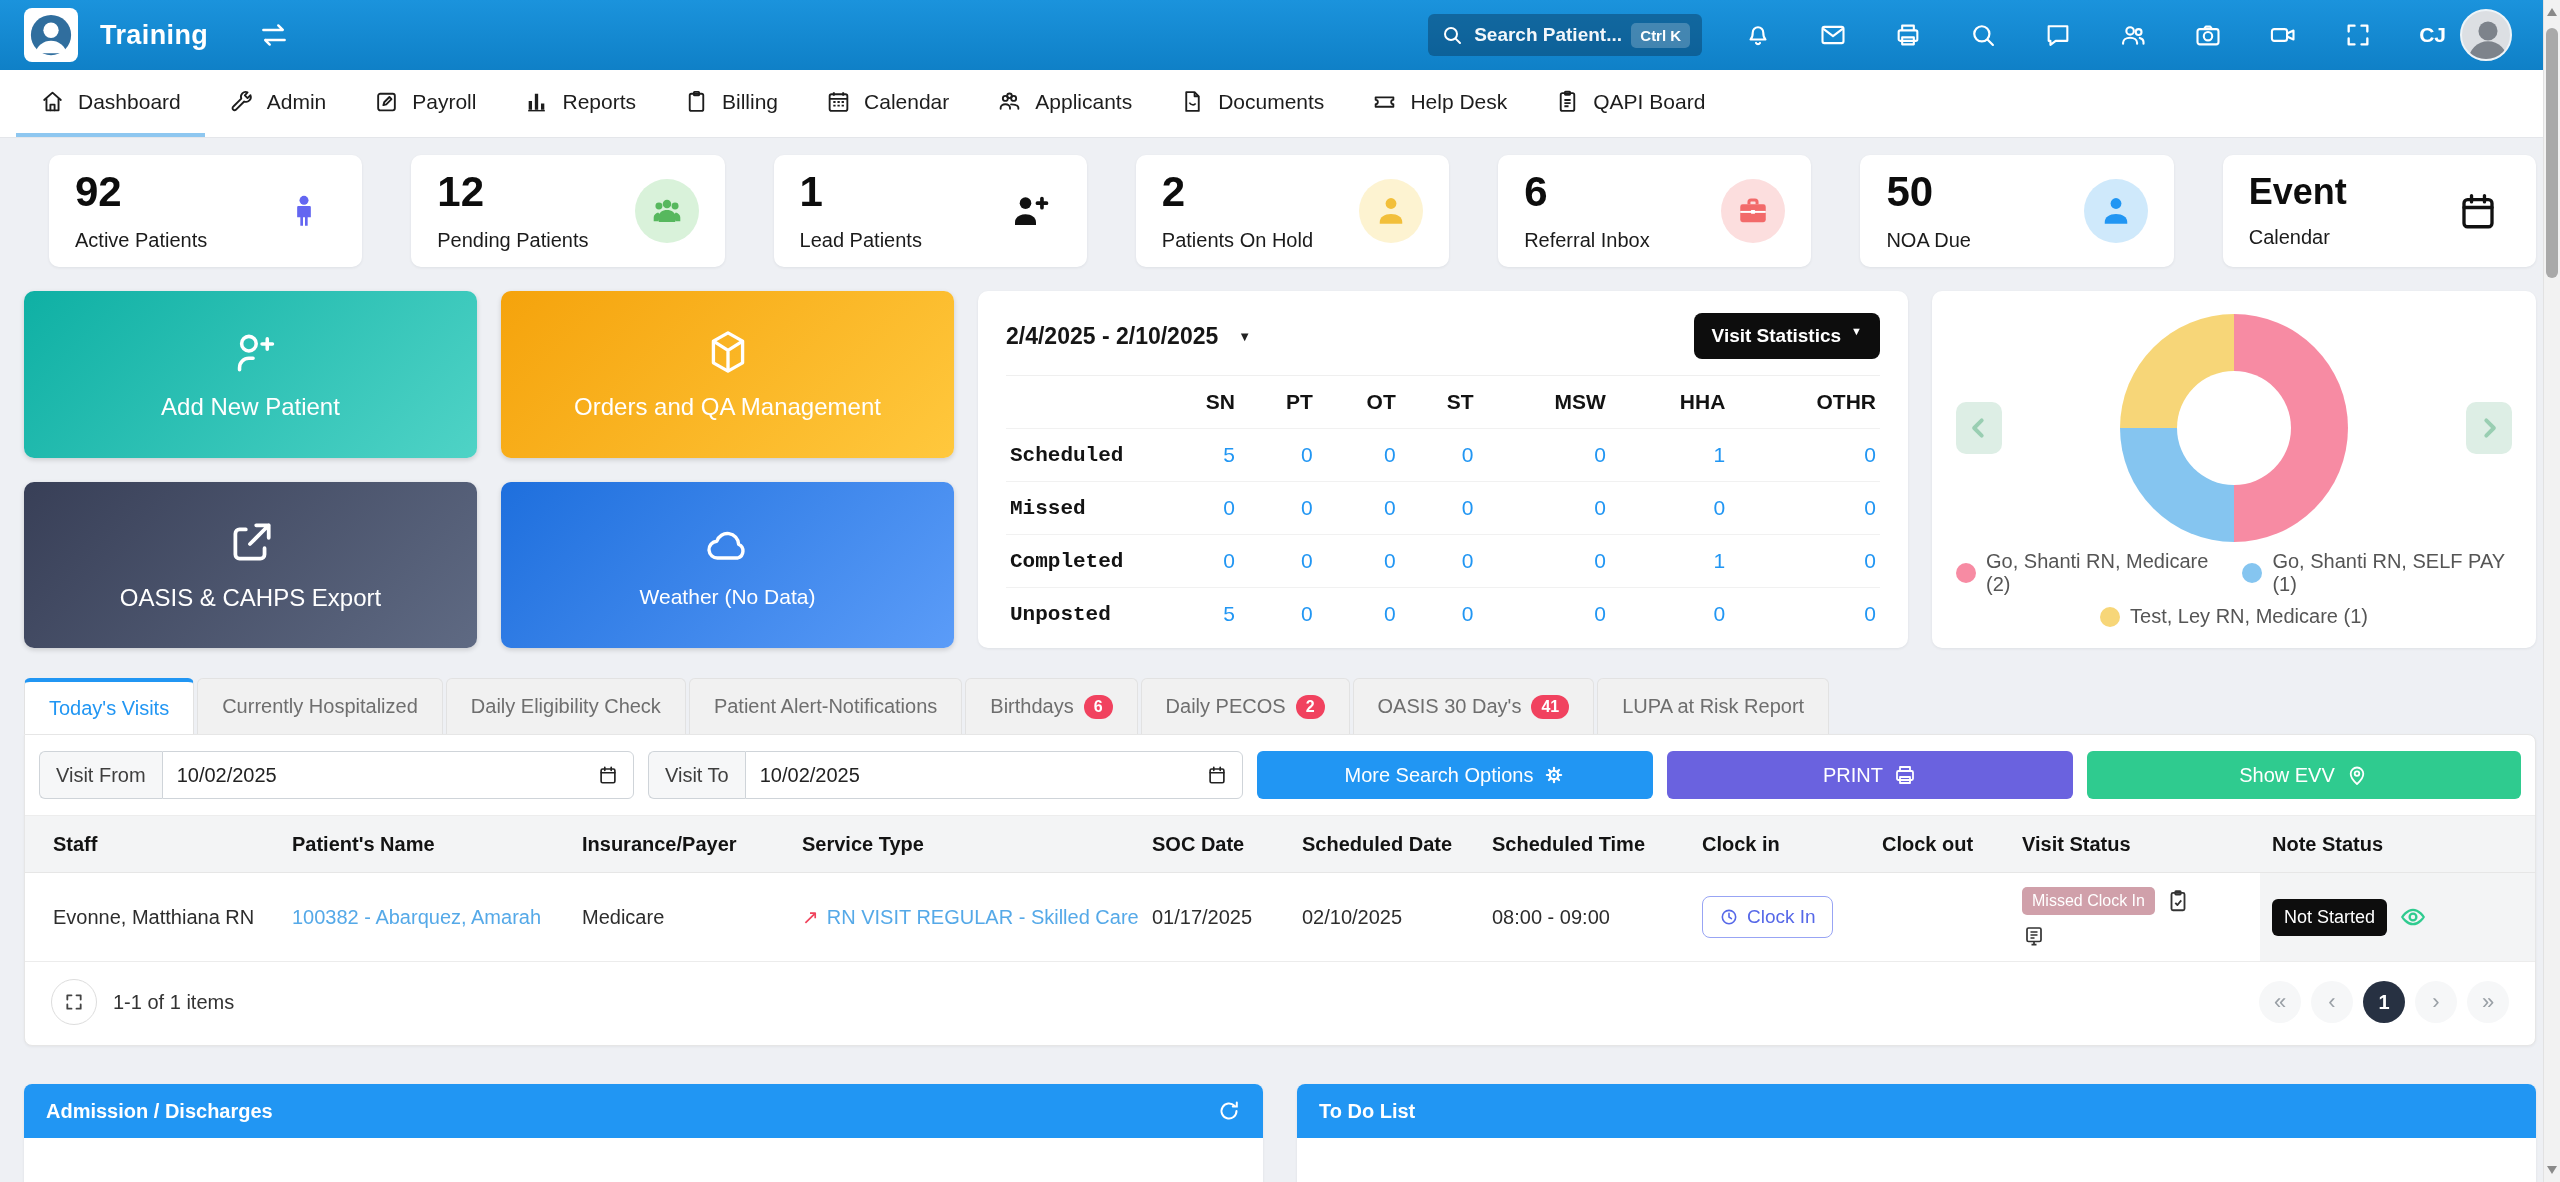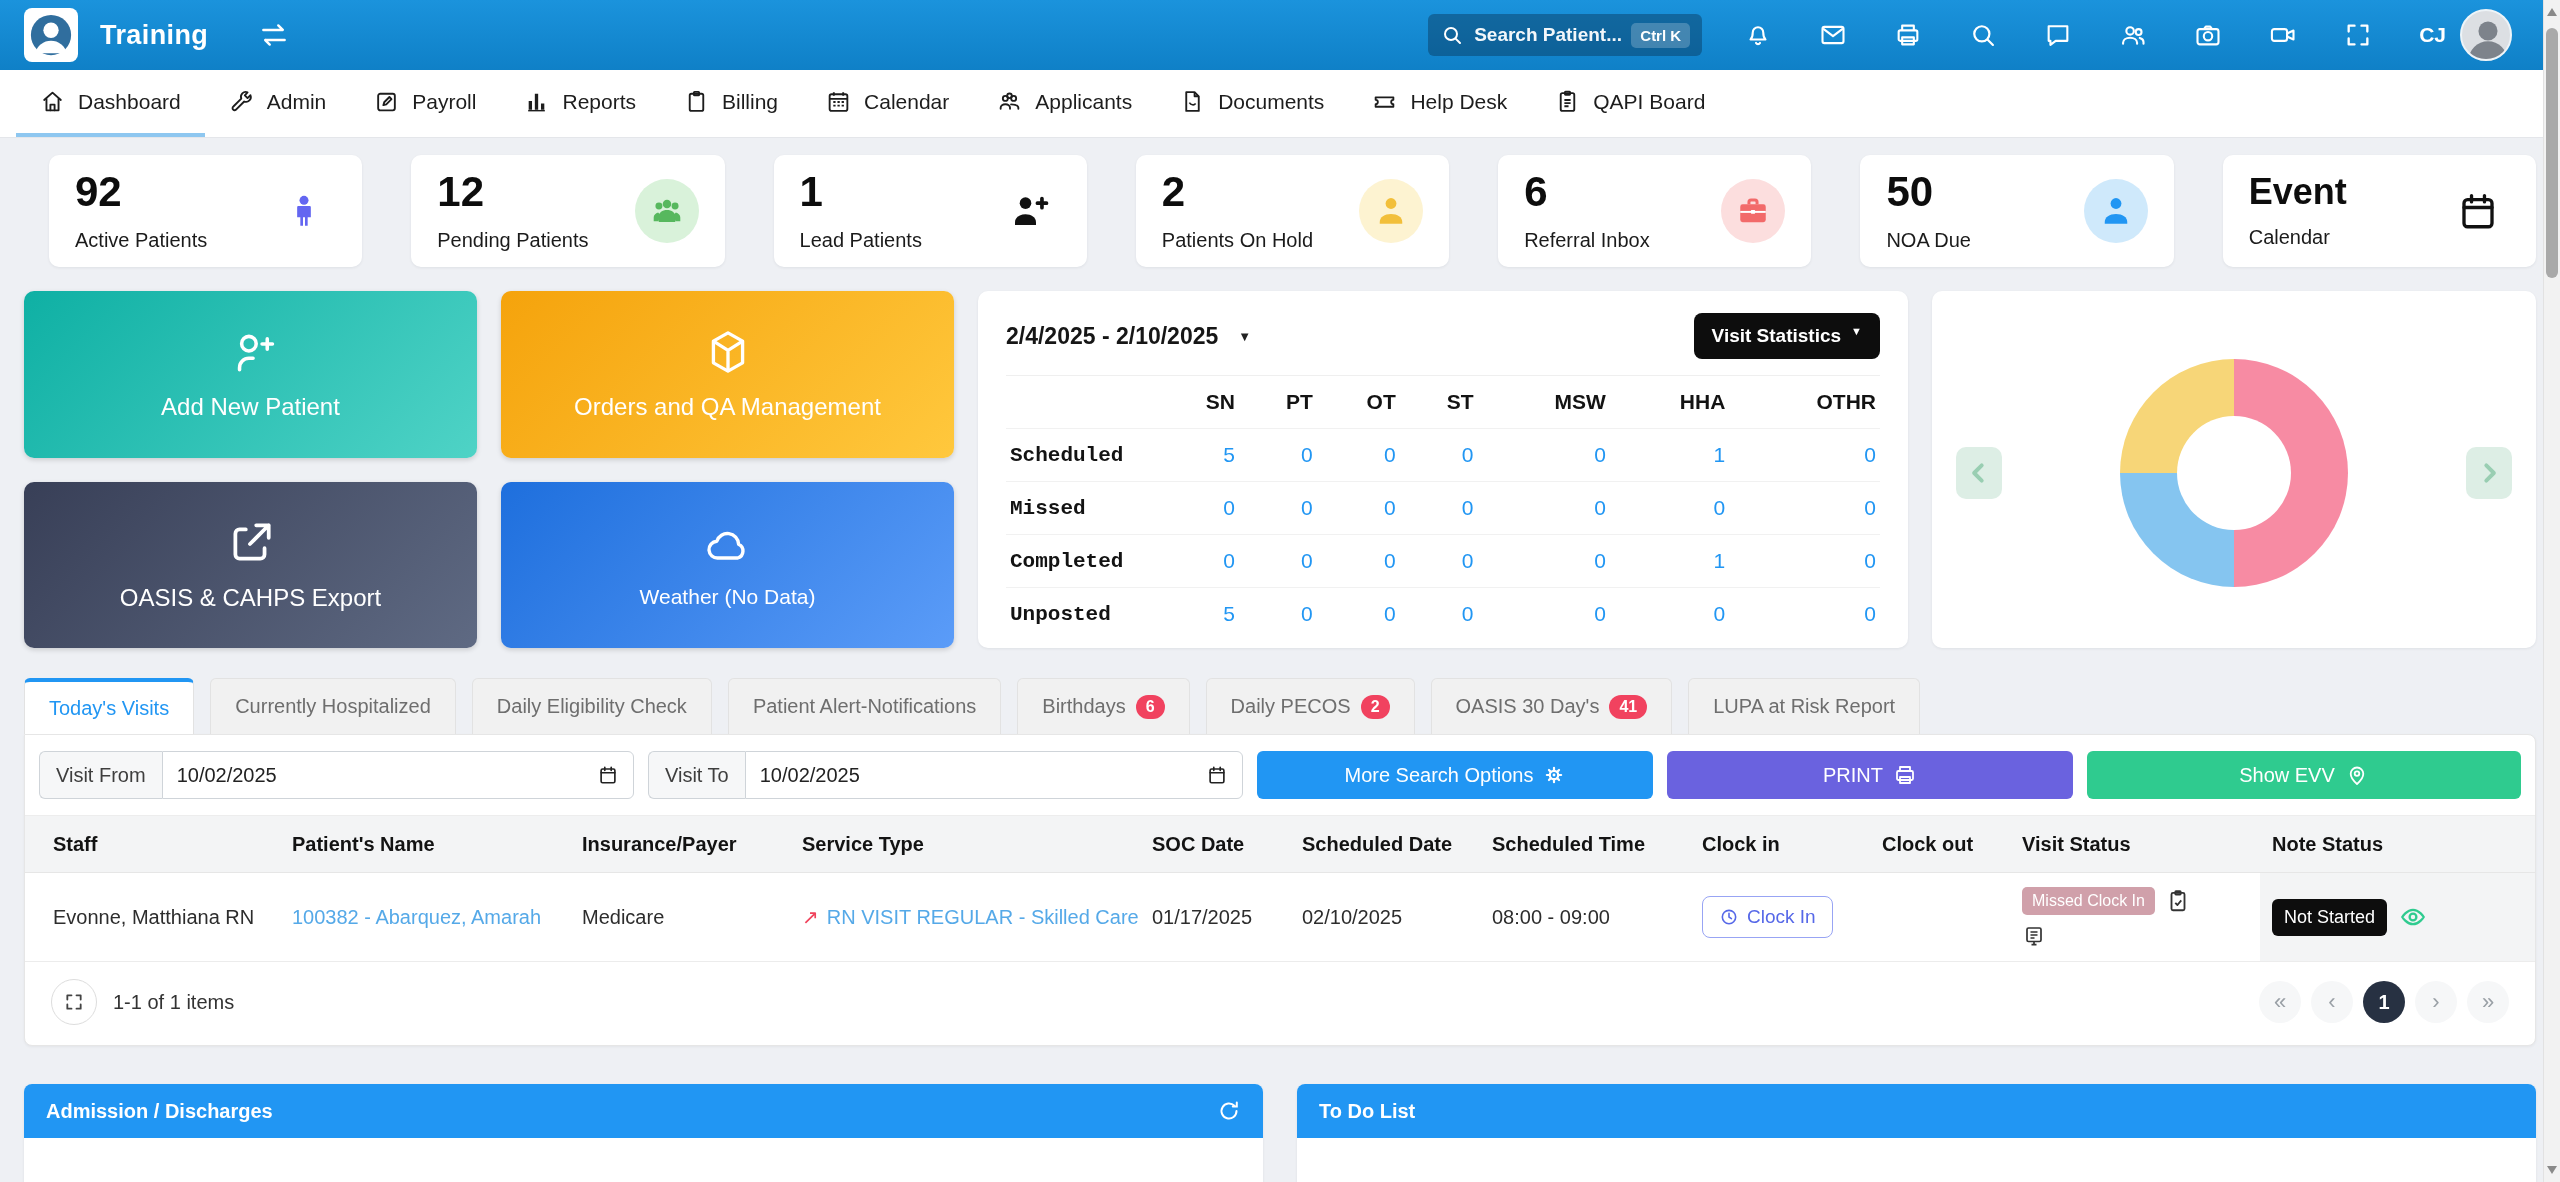--- a/index.html
+++ b/index.html
@@ -67,21 +67,21 @@
   .donut { width:228px; height:228px; border-radius:50%; position:relative; }
   .donut::after { content:""; position:absolute; inset:57px; background:#fff; border-radius:50%; }
   .legend { display:flex; flex-direction:column; align-items:center; gap:9px; padding:2px 0 10px; }
   .legend-row { display:flex; gap:26px; }
   .legend-item { display:flex; align-items:center; gap:10px; font-size:20px; color:#555; }
   .legend-dot { width:20px; height:20px; border-radius:50%; flex:0 0 auto; }
 
   
   .visits { margin:30px 24px 0; }
   .tabs { display:flex; }
-  .tab { background:#f1f1f1; border:1px solid #e2e2e2; border-bottom:none; padding:0 24px; height:56px; display:flex; align-items:center; gap:10px; font-size:20px; color:#6e6e6e; border-radius:6px 6px 0 0; margin-right:16px; cursor:pointer; white-space:nowrap; }
+  .tab { background:#f1f1f1; border:1px solid #e2e2e2; border-bottom:none; padding:0 24px; height:56px; display:flex; align-items:center; gap:10px; font-size:20px; color:#6e6e6e; border-radius:6px 6px 0 0; margin-right:3px; cursor:pointer; white-space:nowrap; }
   .tab.active { background:#fff; color:#2196f3; border-top:4px solid #2196f3; }
   .badge { background:#f1425f; color:#fff; border-radius:999px; font-size:16px; padding:3px 10px; font-weight:bold; }
   .visits-card { background:#fff; border:1px solid #e6e6e6; border-radius:0 8px 8px 8px; box-shadow:0 1px 3px rgba(0,0,0,.05); }
   .filter-row { display:flex; gap:14px; padding:16px 14px; align-items:center; }
   .input-group { display:flex; height:48px; flex:0 0 595px; cursor:pointer; }
   .ig-label { background:#f6f7f8; border:1px solid #cfd4d9; border-right:none; border-radius:6px 0 0 6px; padding:0 16px; display:flex; align-items:center; font-size:20px; color:#3e3e3e; white-space:nowrap; }
   .ig-value { border:1px solid #cfd4d9; border-radius:0 6px 6px 0; flex:1; display:flex; align-items:center; justify-content:space-between; padding:0 14px; font-size:20px; color:#222; background:#fff; }
   .btn { height:48px; border-radius:6px; color:#fff; font-size:20px; display:flex; align-items:center; justify-content:center; gap:10px; border:none; cursor:pointer; font-family:inherit; }
   .btn-search { flex:0 0 396px; background:#2196f3; }
   .btn-print  { flex:0 0 406px; background:#6a62df; }
@@ -495,20 +495,38 @@
         <svg width="26" height="26" viewBox="0 0 24 24" fill="none" stroke="#99ceb2" stroke-width="3.6" stroke-linecap="round" stroke-linejoin="round">
             <path d="M14.5 5l-7 7 7 7"></path>
           </svg>
       </span>
       <div class="donut" style="background: conic-gradient(rgb(247, 139, 163) 0deg, rgb(247, 139, 163) 180deg, rgb(133, 197, 240) 180deg, rgb(133, 197, 240) 270deg, rgb(247, 214, 120) 270deg, rgb(247, 214, 120) 360deg);"></div>
       <span class="car-btn">
         <svg width="26" height="26" viewBox="0 0 24 24" fill="none" stroke="#99ceb2" stroke-width="3.6" stroke-linecap="round" stroke-linejoin="round">
             <path d="M9.5 5l7 7-7 7"></path>
           </svg>
       </span>
+    </div>
+    <div class="legend">
+      <div class="legend-row">
+        <span class="legend-item">
+            <span class="legend-dot" style="background: rgb(247, 139, 163);"></span>
+            <span>Go, Shanti RN, Medicare (2)</span>
+          </span>
+        <span class="legend-item">
+            <span class="legend-dot" style="background: rgb(133, 197, 240);"></span>
+            <span>Go, Shanti RN, SELF PAY  (1)</span>
+          </span>
+      </div>
+      <div class="legend-row">
+        <span class="legend-item">
+            <span class="legend-dot" style="background: rgb(247, 214, 120);"></span>
+            <span>Test, Ley RN, Medicare (1)</span>
+          </span>
+      </div>
     </div>
   </div>
 </div>
 
 <div class="visits">
   <div class="tabs">
     <div class="tab active">
         <span>Today's Visits</span>
       </div>
     <div class="tab">

